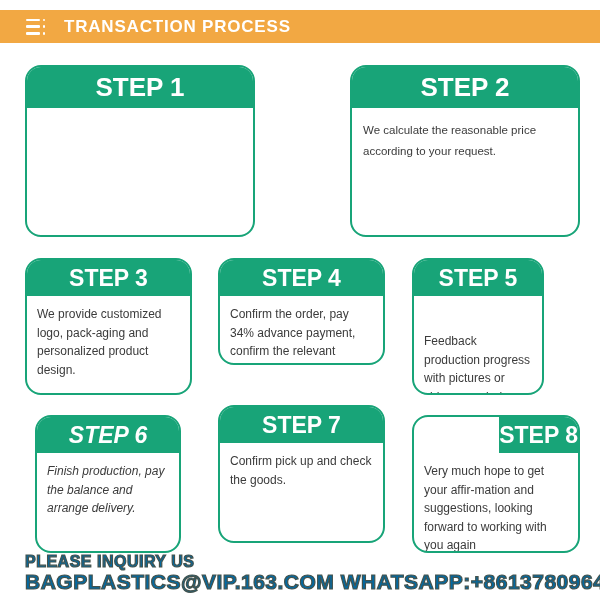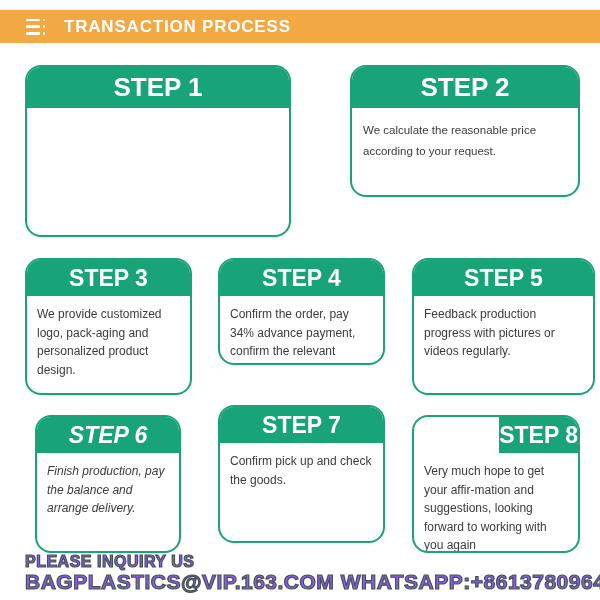--- a/index.html
+++ b/index.html
@@ -50,35 +50,35 @@
   .big .card-header{height:41px;font-size:26px;}
   .small .card-header{height:36px;font-size:23px;}
   .card-body{
     color:#3b3b3b;
     flex:1 1 auto;
   }
   .big .card-body{padding:12px 11px;font-size:11.5px;line-height:1.85;}
   .small .card-body{padding:9px 10px;font-size:12px;line-height:1.55;}
 
   
-  .c1{left:25px;top:65px;width:266px;height:172px;}
-  .c2{left:350px;top:65px;width:230px;height:132px;}
+  .c1{left:25px;top:65px;width:230px;height:172px;}
+  .c2{left:350px;top:65px;width:230px;height:172px;}
   
   .c3{left:25px;top:258px;width:167px;height:137px;}
   .c4{left:218px;top:258px;width:167px;height:107px;}
-  .c5{left:412px;top:258px;width:183px;height:137px;}
+  .c5{left:412px;top:258px;width:132px;height:137px;gap:27px;}
   
   .c6{left:35px;top:415px;width:146px;height:138px;font-style:italic;}
   .c7{left:218px;top:405px;width:167px;height:138px;}
   .c8{left:412px;top:415px;width:168px;height:138px;align-items:flex-end;}
 
   
   .footer-line{
     position:absolute;left:25px;
-    color:#8b5cf6;
+    color:#0369a1;
     font-weight:800;
     -webkit-text-stroke:1.2px #44524C;
     letter-spacing:0.5px;
     white-space:nowrap;
   }
   .footer-line1{top:553px;font-size:16px;}
   .footer-line2{top:570px;font-size:21px;}
 </style>
 </head>
 <body>

